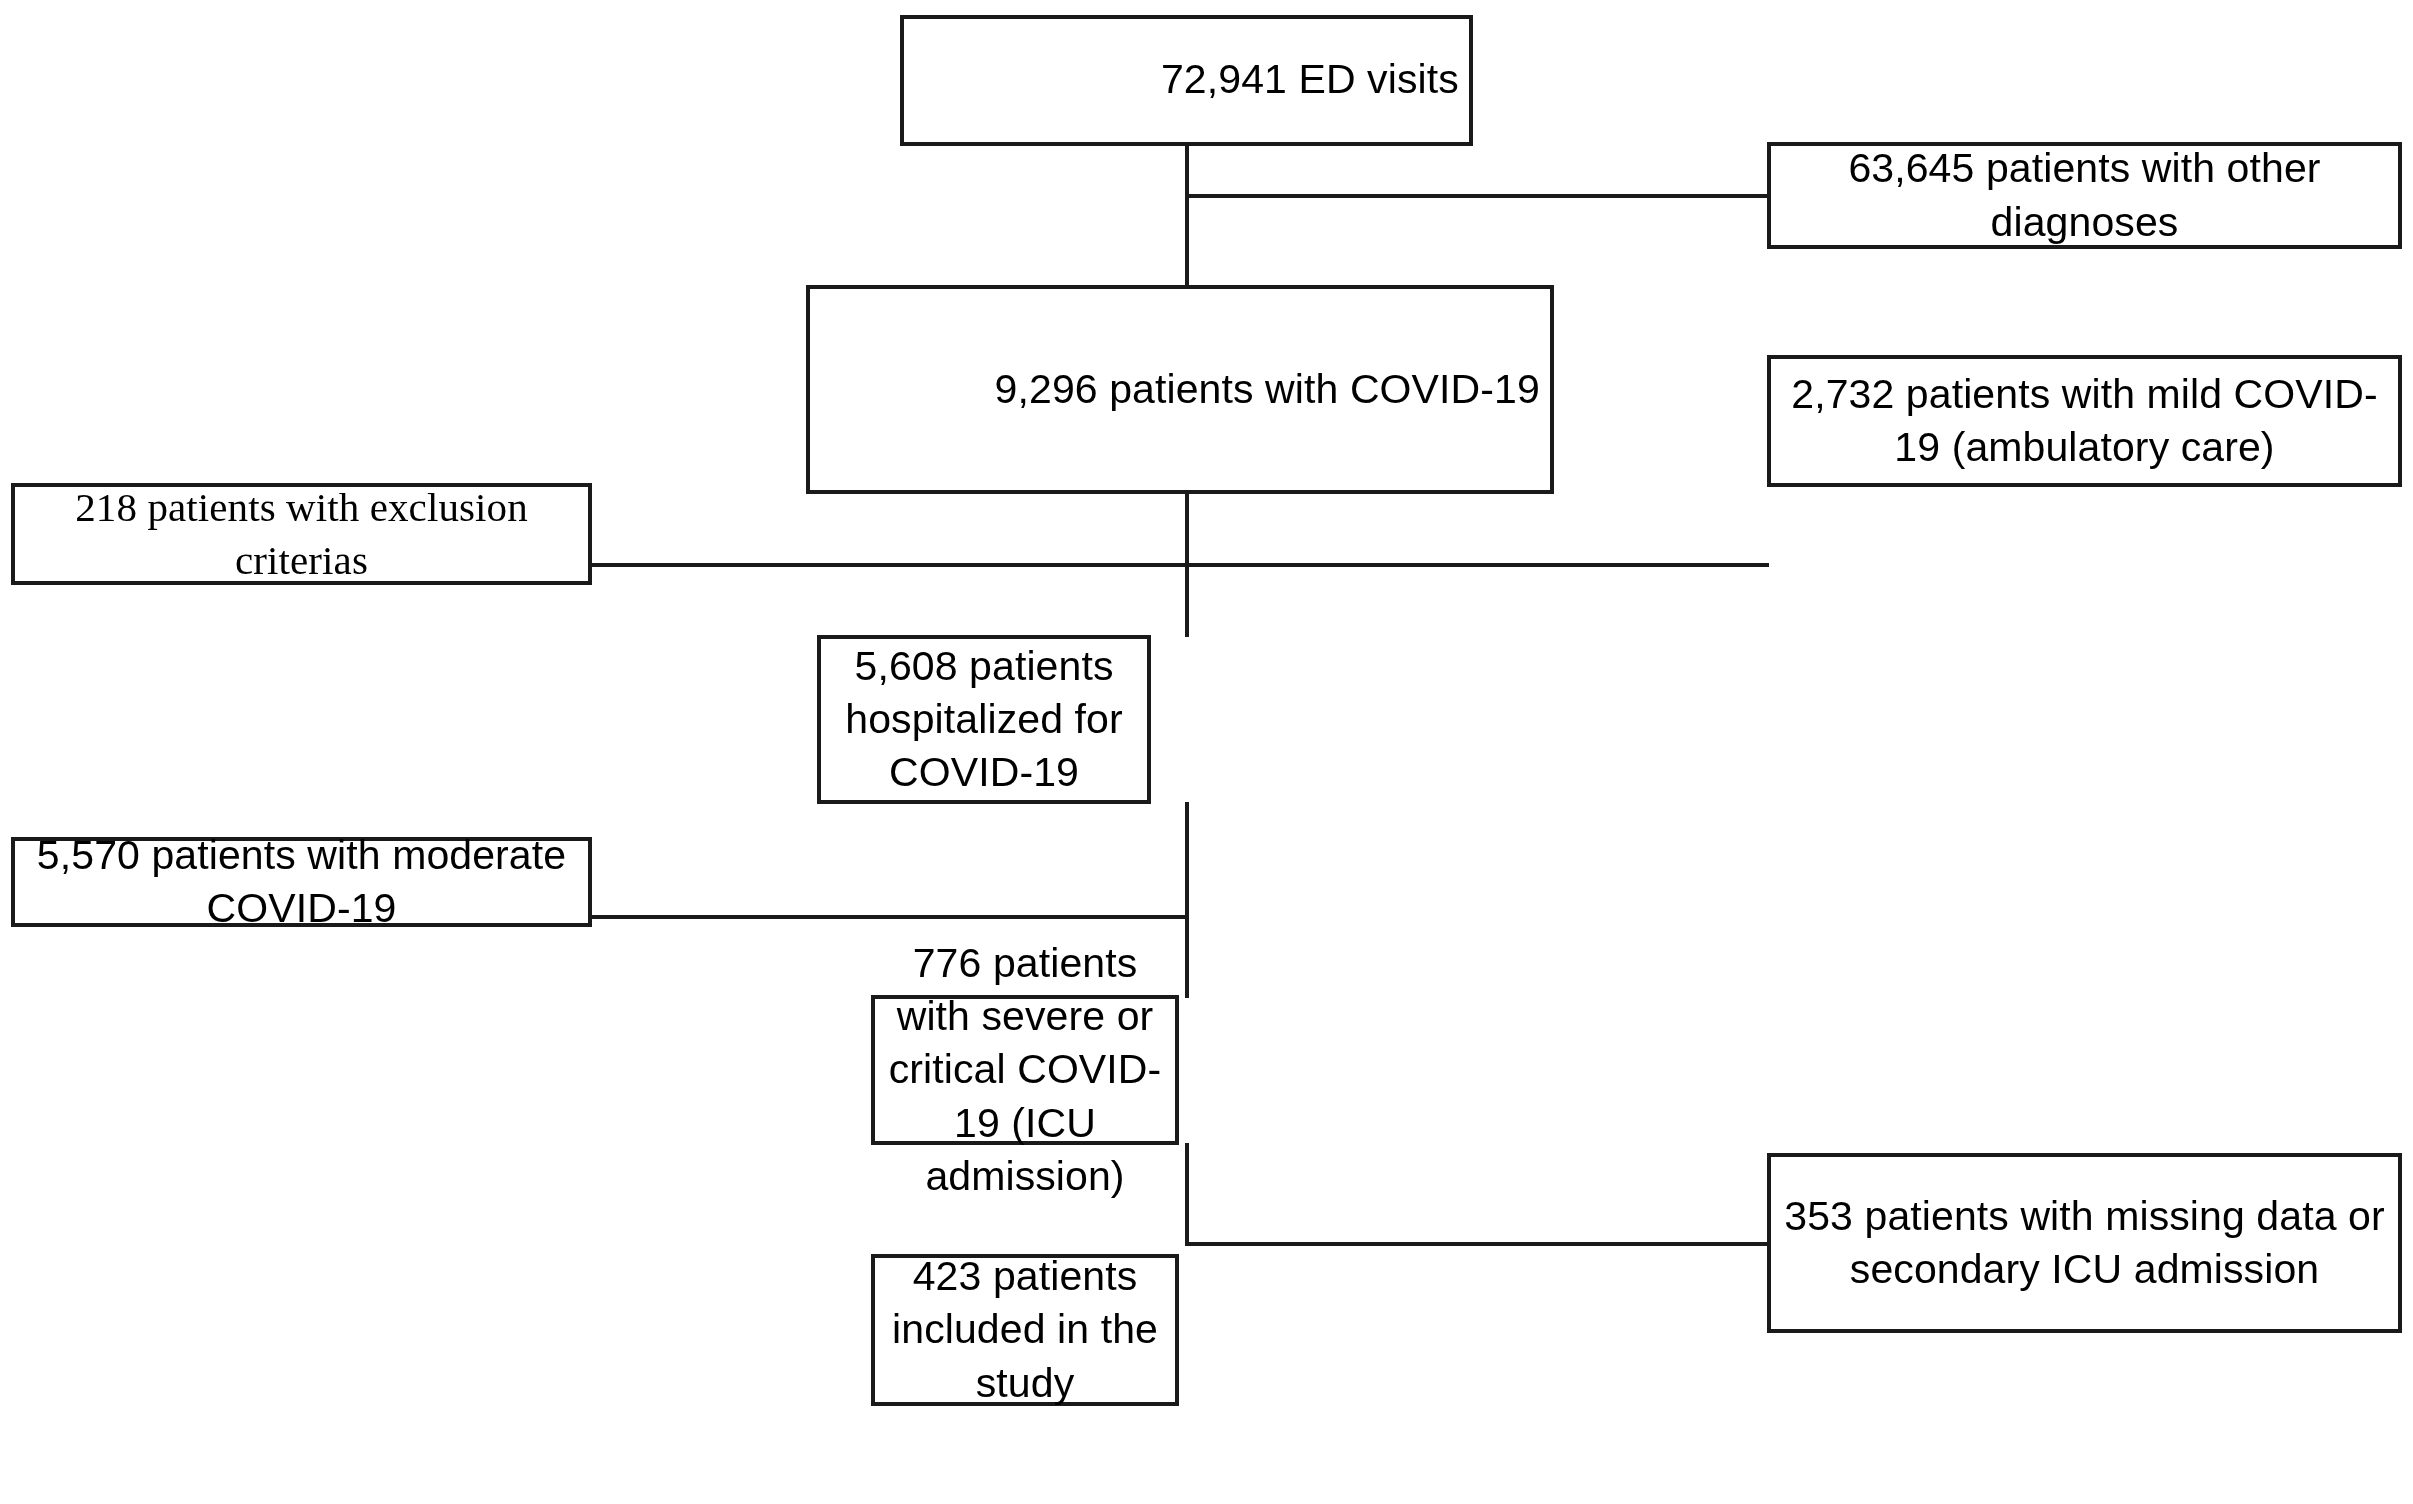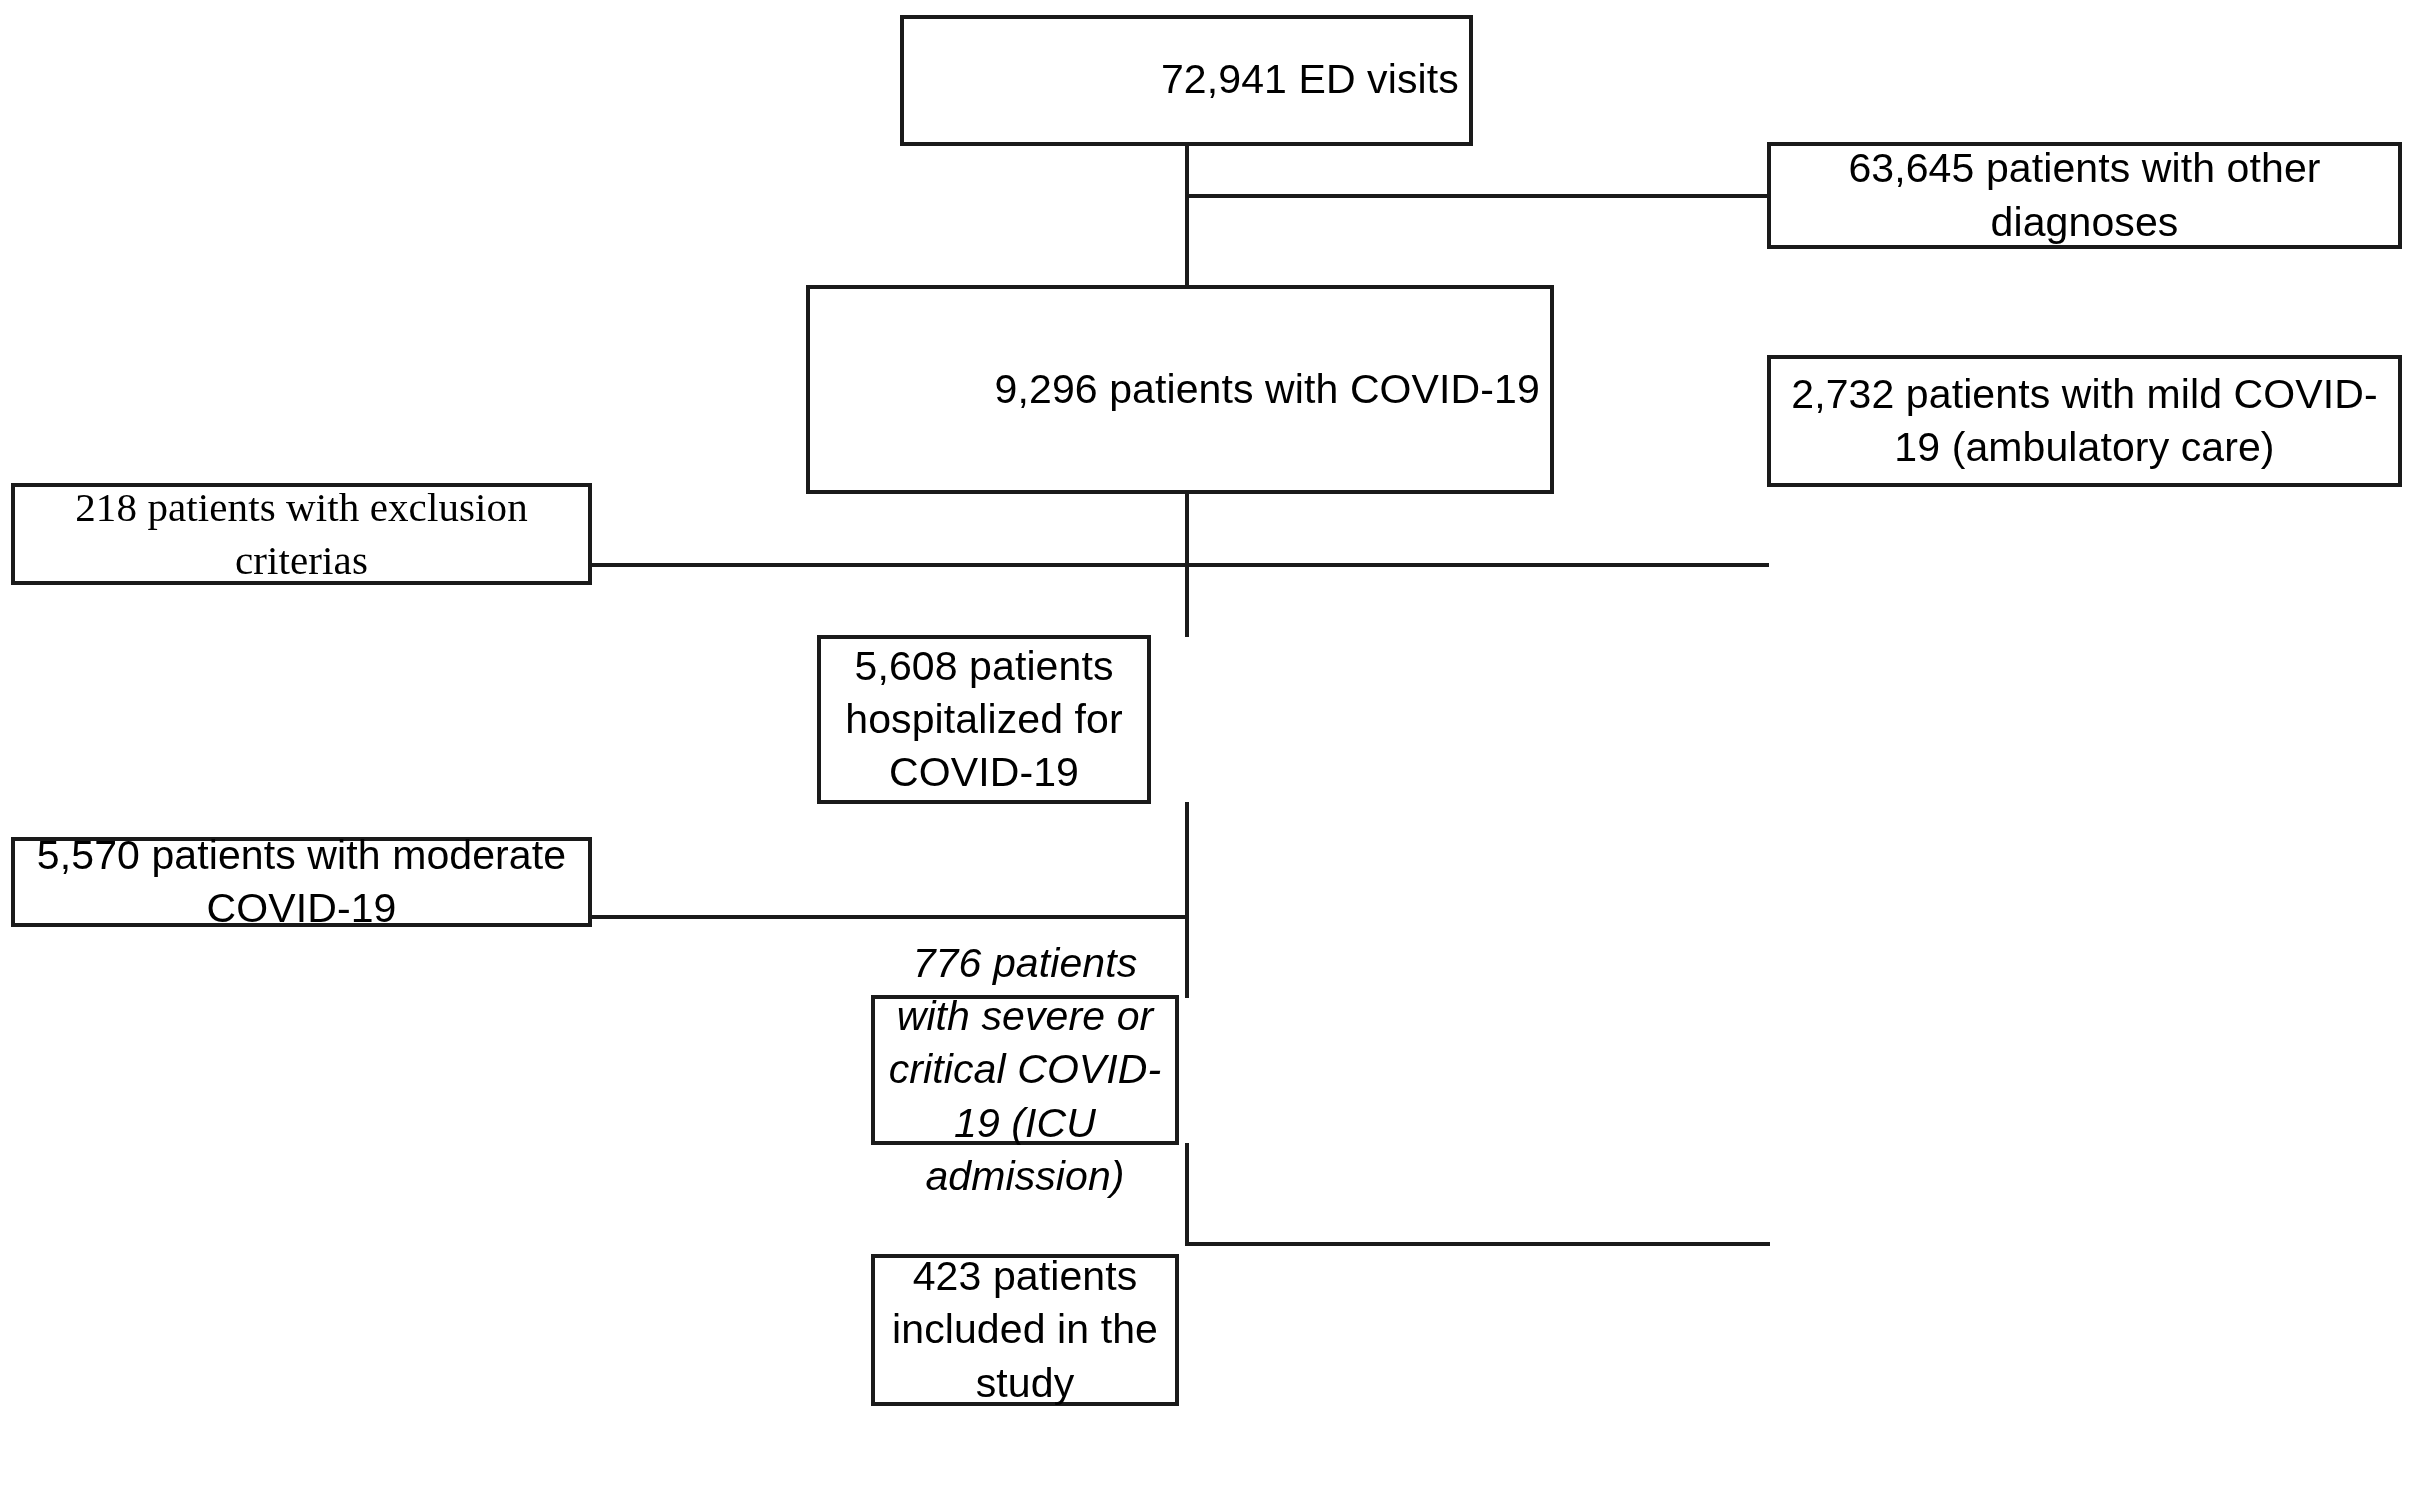--- a/index.html
+++ b/index.html
@@ -86,23 +86,26 @@
   </div>
 
   <div class="node" style="left:817px; top:635px; width:334px; height:169px;">
     <span class="label">5,608 patients hospitalized for COVID-19</span>
   </div>
 
   <div class="node" style="left:11px; top:837px; width:581px; height:90px;">
     <span class="label">5,570 patients with moderate COVID-19</span>
   </div>
 
-  <div class="node" style="left:871px; top:995px; width:308px; height:150px;font-style:italic;">
+  <div class="node" style="left:871px; top:995px; width:308px; height:150px;">
     <span class="label">776 patients with severe or critical COVID-19 (ICU admission)</span>
   </div>
 
+  <div class="node" style="left:1767px; top:1153px; width:635px; height:180px;">
+    <span class="label">353 patients with missing data or secondary ICU admission</span>
+  </div>
 
   <div class="node" style="left:871px; top:1242px; width:308px; height:152px;margin-top:12px;">
     <span class="label">423 patients included in the study</span>
   </div>
 
 </div>
 
 
 </body></html>

